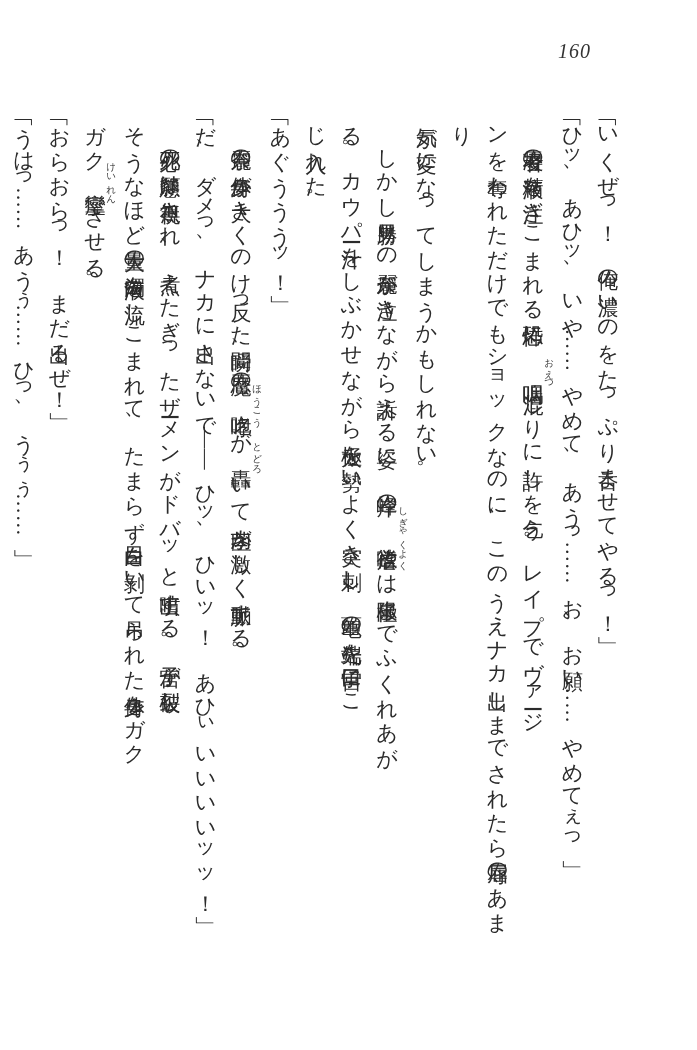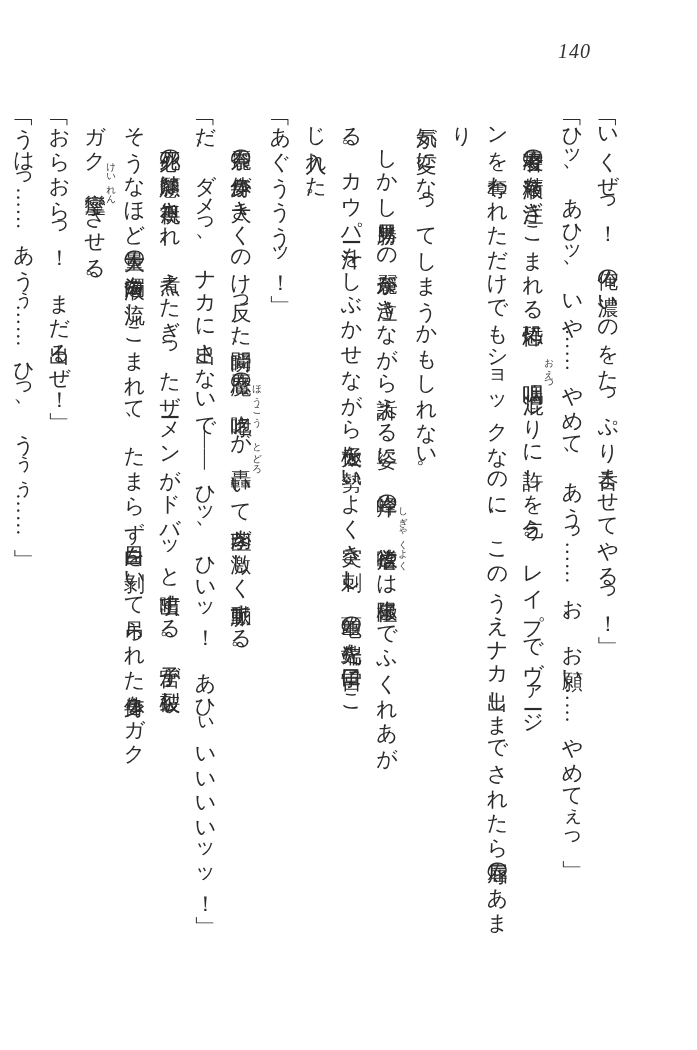--- a/index.html
+++ b/index.html
@@ -48,21 +48,21 @@
   rt {
     font-size: 9.5px;
     letter-spacing: 0;
     color: #3a3a3a;
   }
 </style>
 </head>
 <body>
 
 <div class="page">
-  <div class="page-number">140</div>
+  <div class="page-number">160</div>
   <div class="text-block">
       <div class="line">「いくぜっ！　俺の濃いのをたっぷり呑ませてやるっ！」</div>
       <div class="line">「ひッ、あひッ、いや……やめて、あうっ……お、お願い……やめてぇっ」</div>
       <div class="line indent">凌辱者の精液を注ぎこまれる恐怖に、<ruby>嗚咽<rt>おえつ</rt></ruby>混じりに許しを乞う。レイプでヴァージ</div>
       <div class="line">ンを奪われただけでもショックなのに、このうえナカ出しまでされたら屈辱のあまり</div>
       <div class="line">気が変になってしまうかもしれない。</div>
       <div class="line indent">しかし男勝りの麗奈が泣きながら訴える姿に、峰岸の<ruby>嗜虐欲<rt>しぎゃくよく</rt></ruby>は極限までふくれあが</div>
       <div class="line">る。カウパー汁をしぶかせながら極太を勢いよく突き刺し、亀頭の先端を子宮口にこ</div>
       <div class="line">じ入れた。</div>
       <div class="line">「あぐうううッ！」</div>

